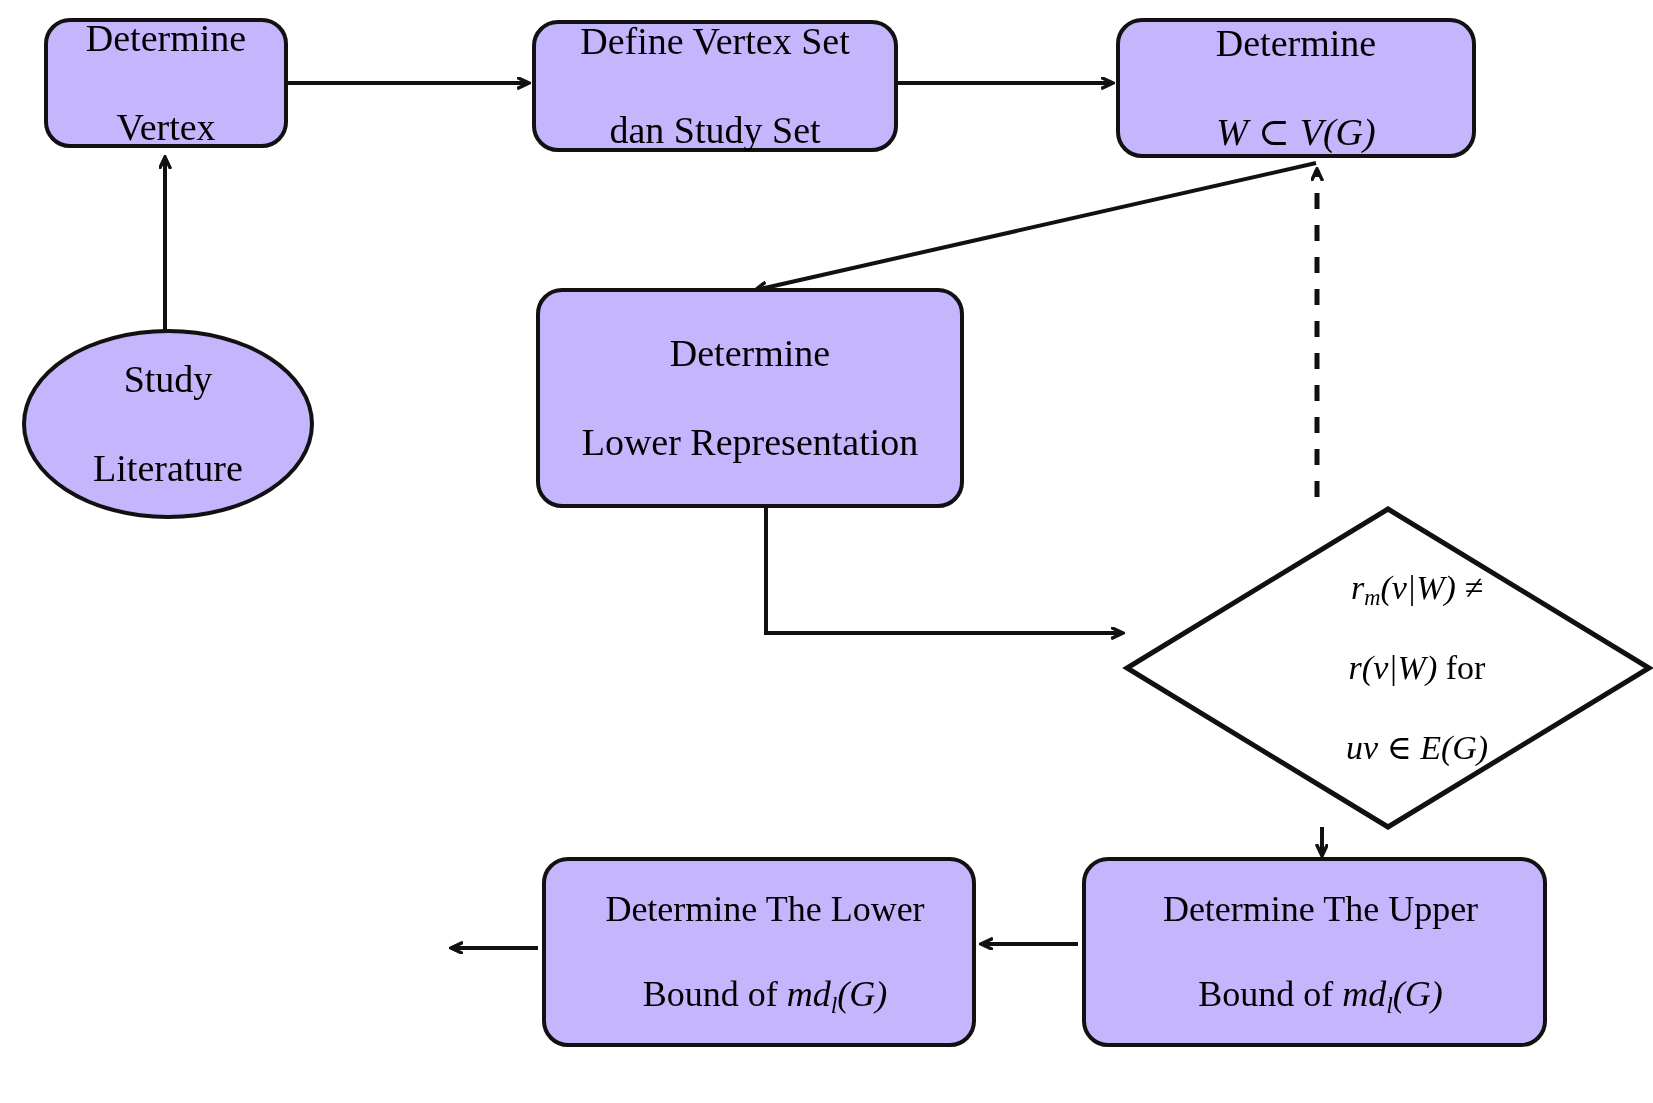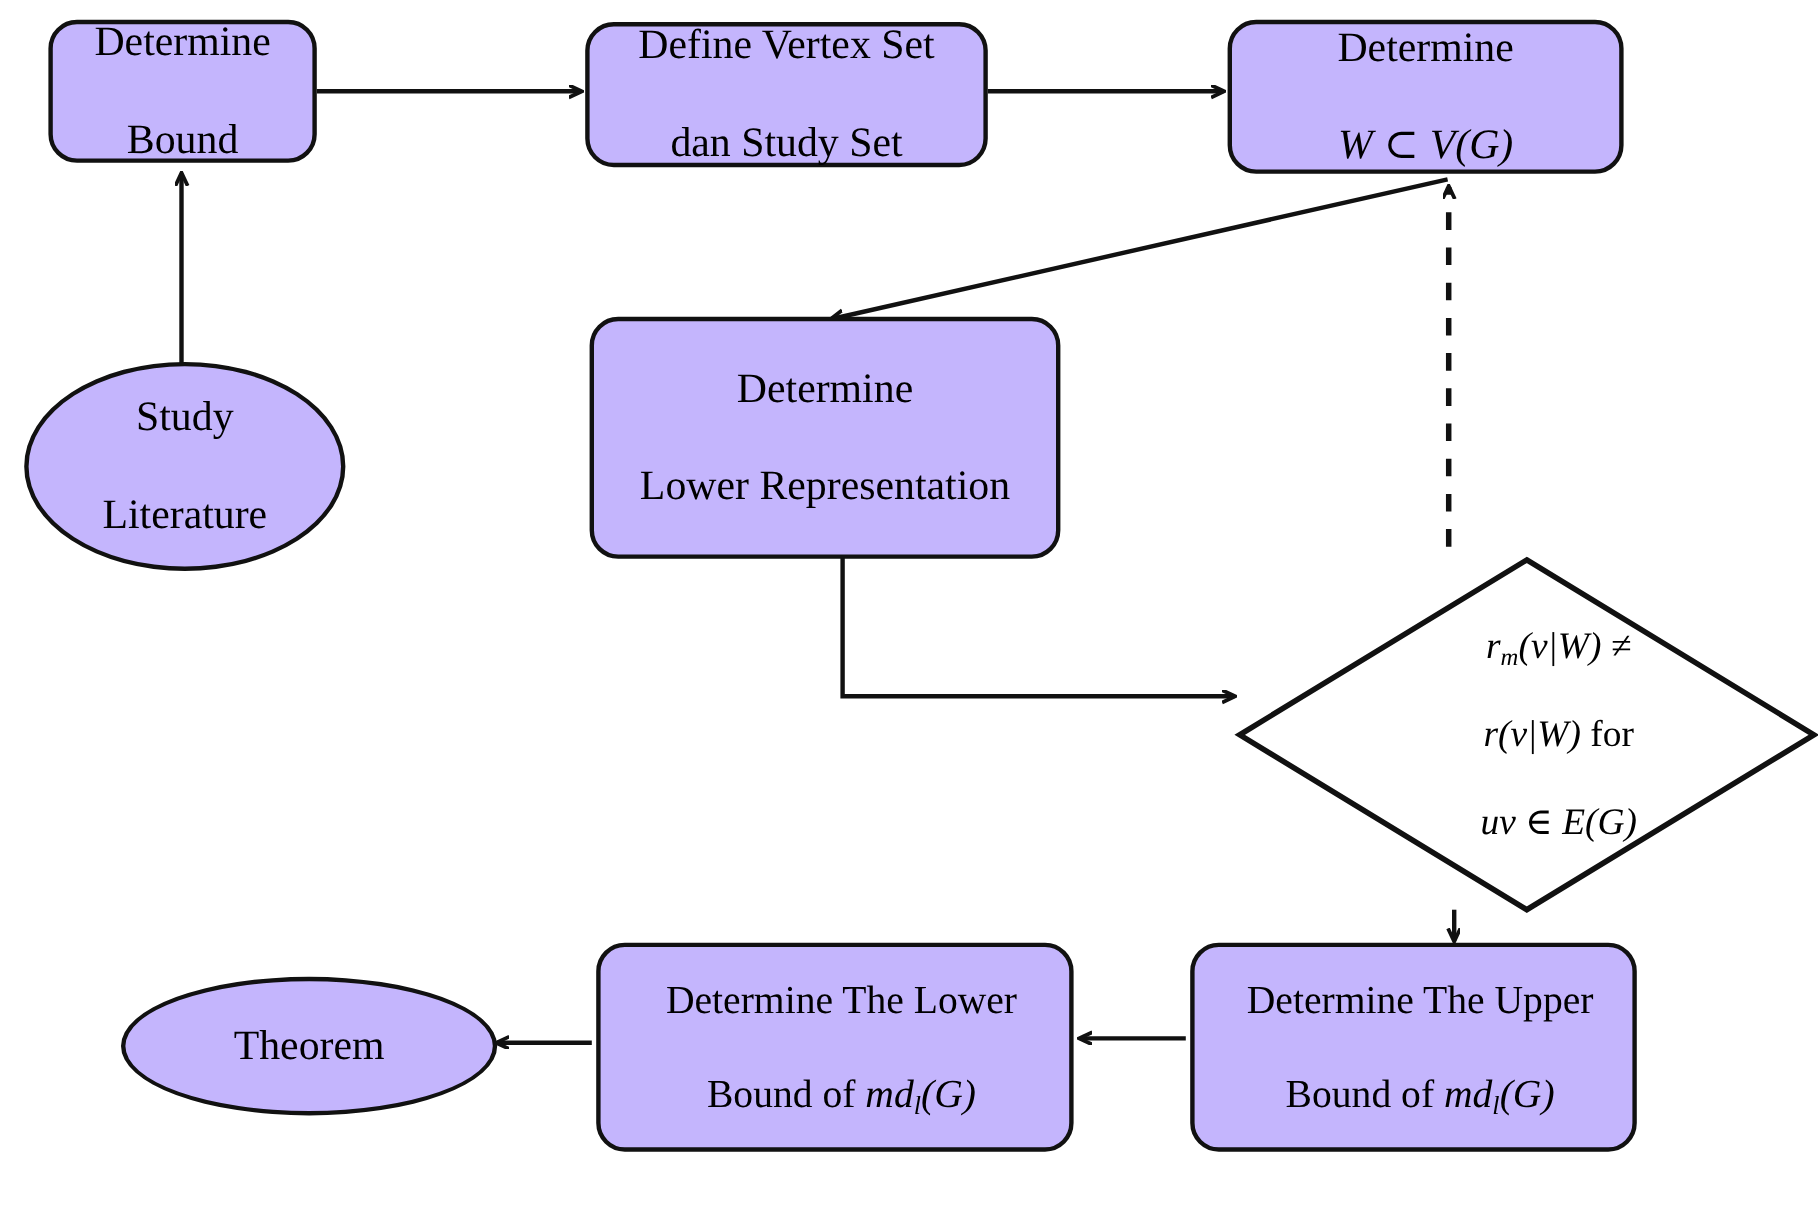--- a/index.html
+++ b/index.html
@@ -120,21 +120,21 @@
     </g>
 
     <g>
       <line x1="538" y1="948" x2="452" y2="948" stroke="#111111" stroke-width="4" marker-end="url(#ah)"></line>
     </g>
   </svg>
 
   <div class="node proc" style="left:44px; top:18px; width:244px; height:130px;">
     <div class="txt f38">
       <span class="ln">Determine</span>
-      <span class="ln">Bound</span>
+      <span class="ln">Vertex</span>
     </div>
   </div>
 
   <div class="node proc" style="left:532px; top:20px; width:366px; height:132px;">
     <div class="txt f38">
       <span class="ln">Define Vertex Set</span>
       <span class="ln">dan Study Set</span>
     </div>
   </div>
 
@@ -160,31 +160,28 @@
   </div>
 
   <div class="decision-label" style="left:1252px; top:578px; width:330px; height:180px; display:flex; align-items:center; justify-content:center;">
     <div class="txt f34">
       <span class="ln"><span class="mathit">r</span><sub>m</sub><span class="mathit">(v|W) ≠</span></span>
       <span class="ln"><span class="mathit">r</span><span class="mathit">(v|W) </span><span class="upr">for</span></span>
       <span class="ln"><span class="mathit">uv</span><span class="upr"> ∈ </span><span class="mathit">E(G)</span></span>
     </div>
   </div>
 
-  <div class="node proc" style="left:1082px; top:857px; width:406px; height:190px;">
+  <div class="node proc" style="left:1082px; top:857px; width:465px; height:190px;">
     <div class="txt f36">
       <span class="ln">Determine The Upper</span>
       <span class="ln"><span>Bound of </span><span class="mathit">md</span><sub>l</sub><span class="mathit">(G)</span></span>
     </div>
   </div>
 
   <div class="node proc" style="left:542px; top:857px; width:434px; height:190px;">
     <div class="txt f36">
       <span class="ln">Determine The Lower</span>
       <span class="ln"><span>Bound of </span><span class="mathit">md</span><sub>l</sub><span class="mathit">(G)</span></span>
     </div>
   </div>
 
-  <div class="node oval" style="left:110px; top:888px; width:342px; height:126px;">
-    <div class="txt f38">Theorem</div>
-  </div>
 
 </div>
 
 </body></html>

